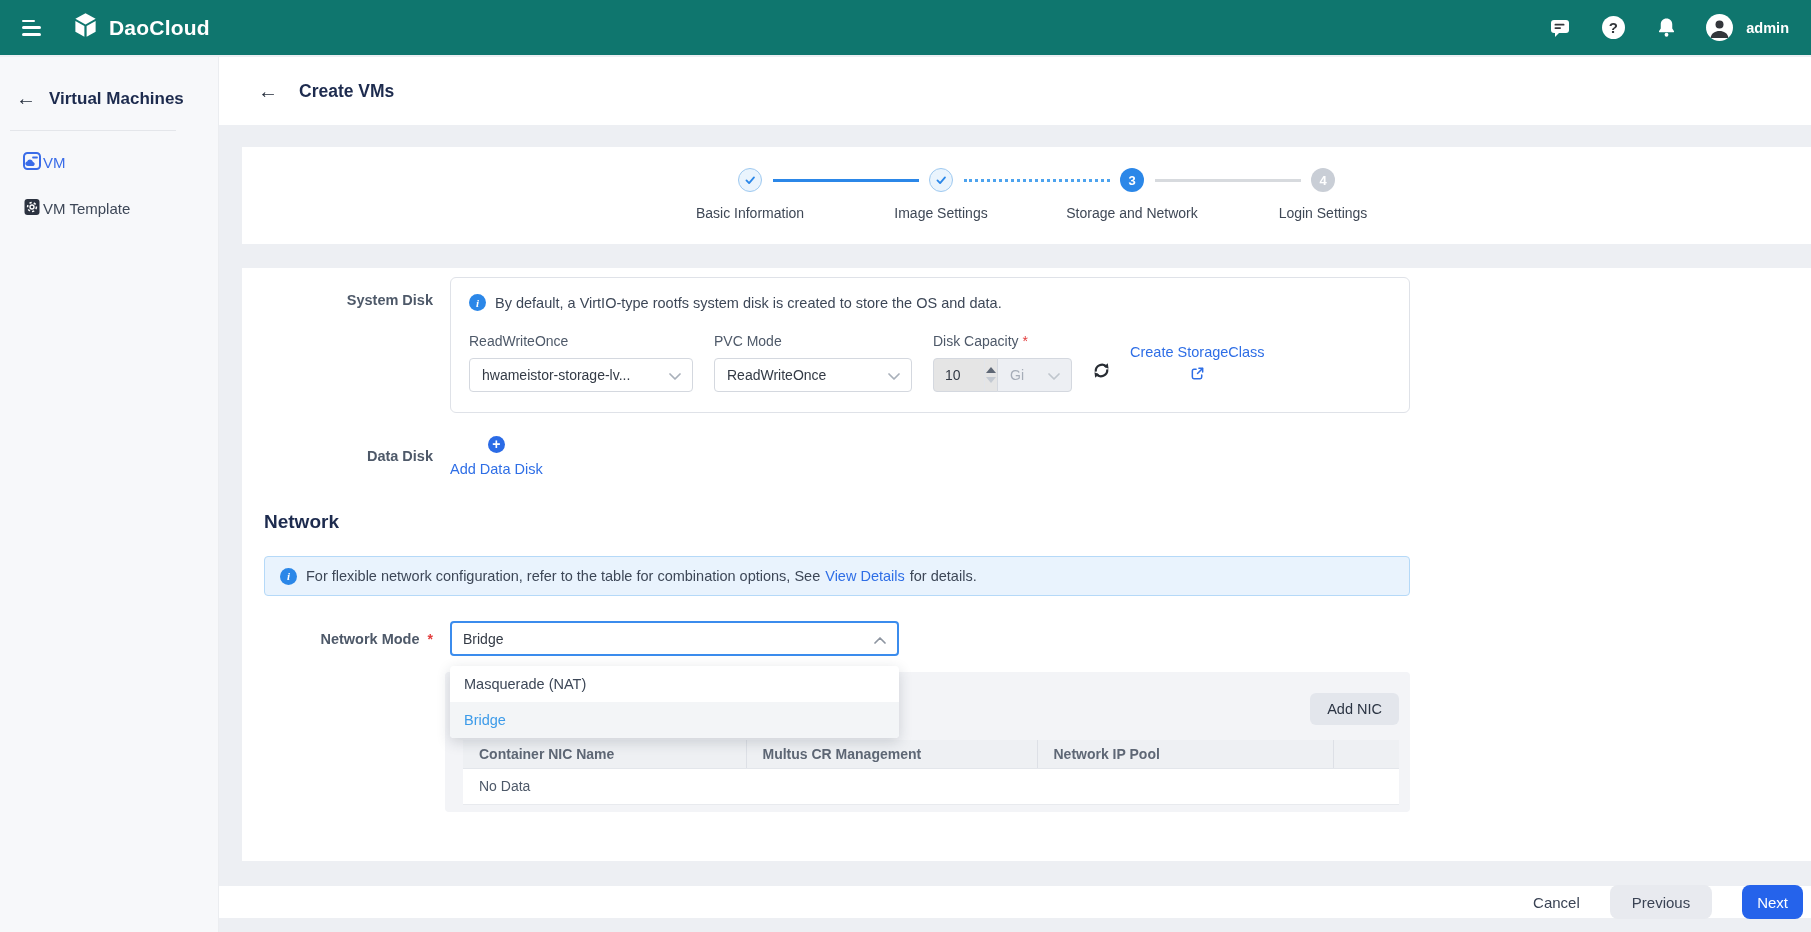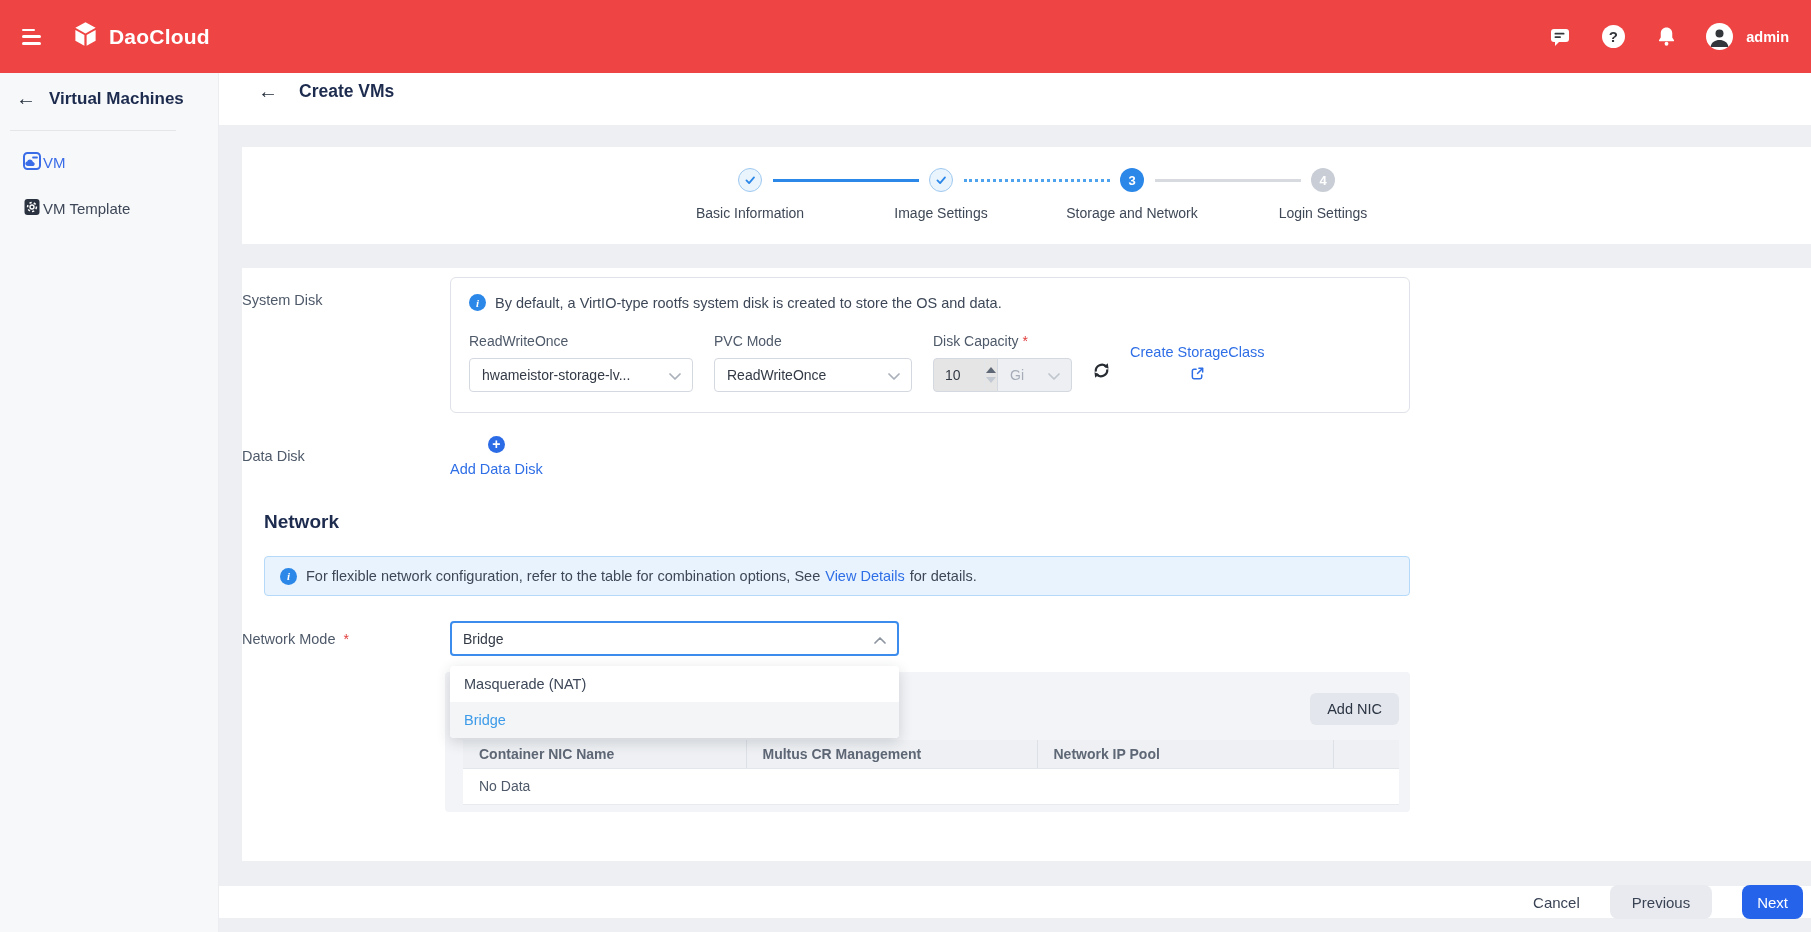--- a/index.html
+++ b/index.html
@@ -1,21 +1,21 @@
 <!DOCTYPE html>
 <html><head>
 <meta charset="utf-8">
 <style>
   * { margin:0; padding:0; box-sizing:border-box; }
   html,body { width:1811px; height:932px; overflow:hidden; }
   body { font-family:"Liberation Sans", sans-serif; background:#edeff3; color:#3d4757; }
 
   
-  .topbar { position:absolute; top:0; left:0; width:1811px; height:73px;
-            background:#ef4444; display:flex; align-items:center; padding:0 16px; z-index:50; }
+  .topbar { position:absolute; top:0; left:0; width:1811px; height:55px;
+            background:#0f766e; display:flex; align-items:center; padding:0 16px; z-index:50; }
   .hamburger { width:22px; height:16px; display:flex; flex-direction:column; justify-content:space-between; cursor:pointer; margin:0 28px 0 6px; }
   .hamburger span { display:block; height:2.6px; background:#fff; border-radius:2px; }
   .hamburger span:nth-child(1){ width:13px; }
   .hamburger span:nth-child(2){ width:19px; }
   .hamburger span:nth-child(3){ width:19px; }
   .brand { display:flex; align-items:center; gap:10px; color:#fff; }
   .brand-name { font-size:21px; font-weight:700; letter-spacing:.2px; }
   .topbar-right { margin-left:auto; display:flex; align-items:center; gap:27px; padding-right:6px; }
   .tb-icon { width:26px; height:26px; display:flex; align-items:center; justify-content:center; cursor:pointer; }
   .help-circle { width:23px; height:23px; border-radius:50%; background:#fff; color:#33363b;
@@ -52,21 +52,21 @@
   .step-circle.pending { background:#c9ced6; color:#fff; }
   .step-label { margin-top:13px; font-size:14px; color:#3f4856; white-space:nowrap; }
   .conn { position:absolute; top:11px; height:0; }
   .conn1 { left:118px; width:146px; border-top:3px solid #2b87e8; }
   .conn2 { left:309px; width:146px; border-top:3px dotted #4da3ee; }
   .conn3 { left:500px; width:146px; border-top:3px solid #d7dade; }
 
   
   .form-card { margin-top:24px; height:593px; padding-top:9px; position:relative; }
   .form-row { display:flex; }
-  .form-label { width:203px; padding-right:12px; font-size:14.5px; color:#4e5969; flex:none; }
+  .form-label { width:203px; text-align:right; padding-right:12px; font-size:14.5px; color:#4e5969; flex:none;font-weight:bold; }
   .req { color:#e23c3c; margin-left:4px; font-size:14px; }
 
   .sysdisk-box { width:960px; border:1px solid #dfe2e8; border-radius:6px; padding:16px 18px 20px 18px; margin-left:5px; }
   .sysdisk-label { padding-top:15px; }
   .info-line { display:flex; align-items:center; gap:9px; font-size:14.5px; color:#3d4757; }
   .info-dot { width:17px; height:17px; border-radius:50%; background:#2b87e8; color:#fff; font-size:11px; font-weight:700;
               display:flex; align-items:center; justify-content:center; flex:none; font-family:"Liberation Serif",serif; font-style:italic; }
   .fields { display:flex; align-items:flex-end; margin-top:22px; }
   .field { display:flex; flex-direction:column; }
   .field-label { font-size:14px; color:#4e5969; margin-bottom:9px; display:flex; align-items:center; }

